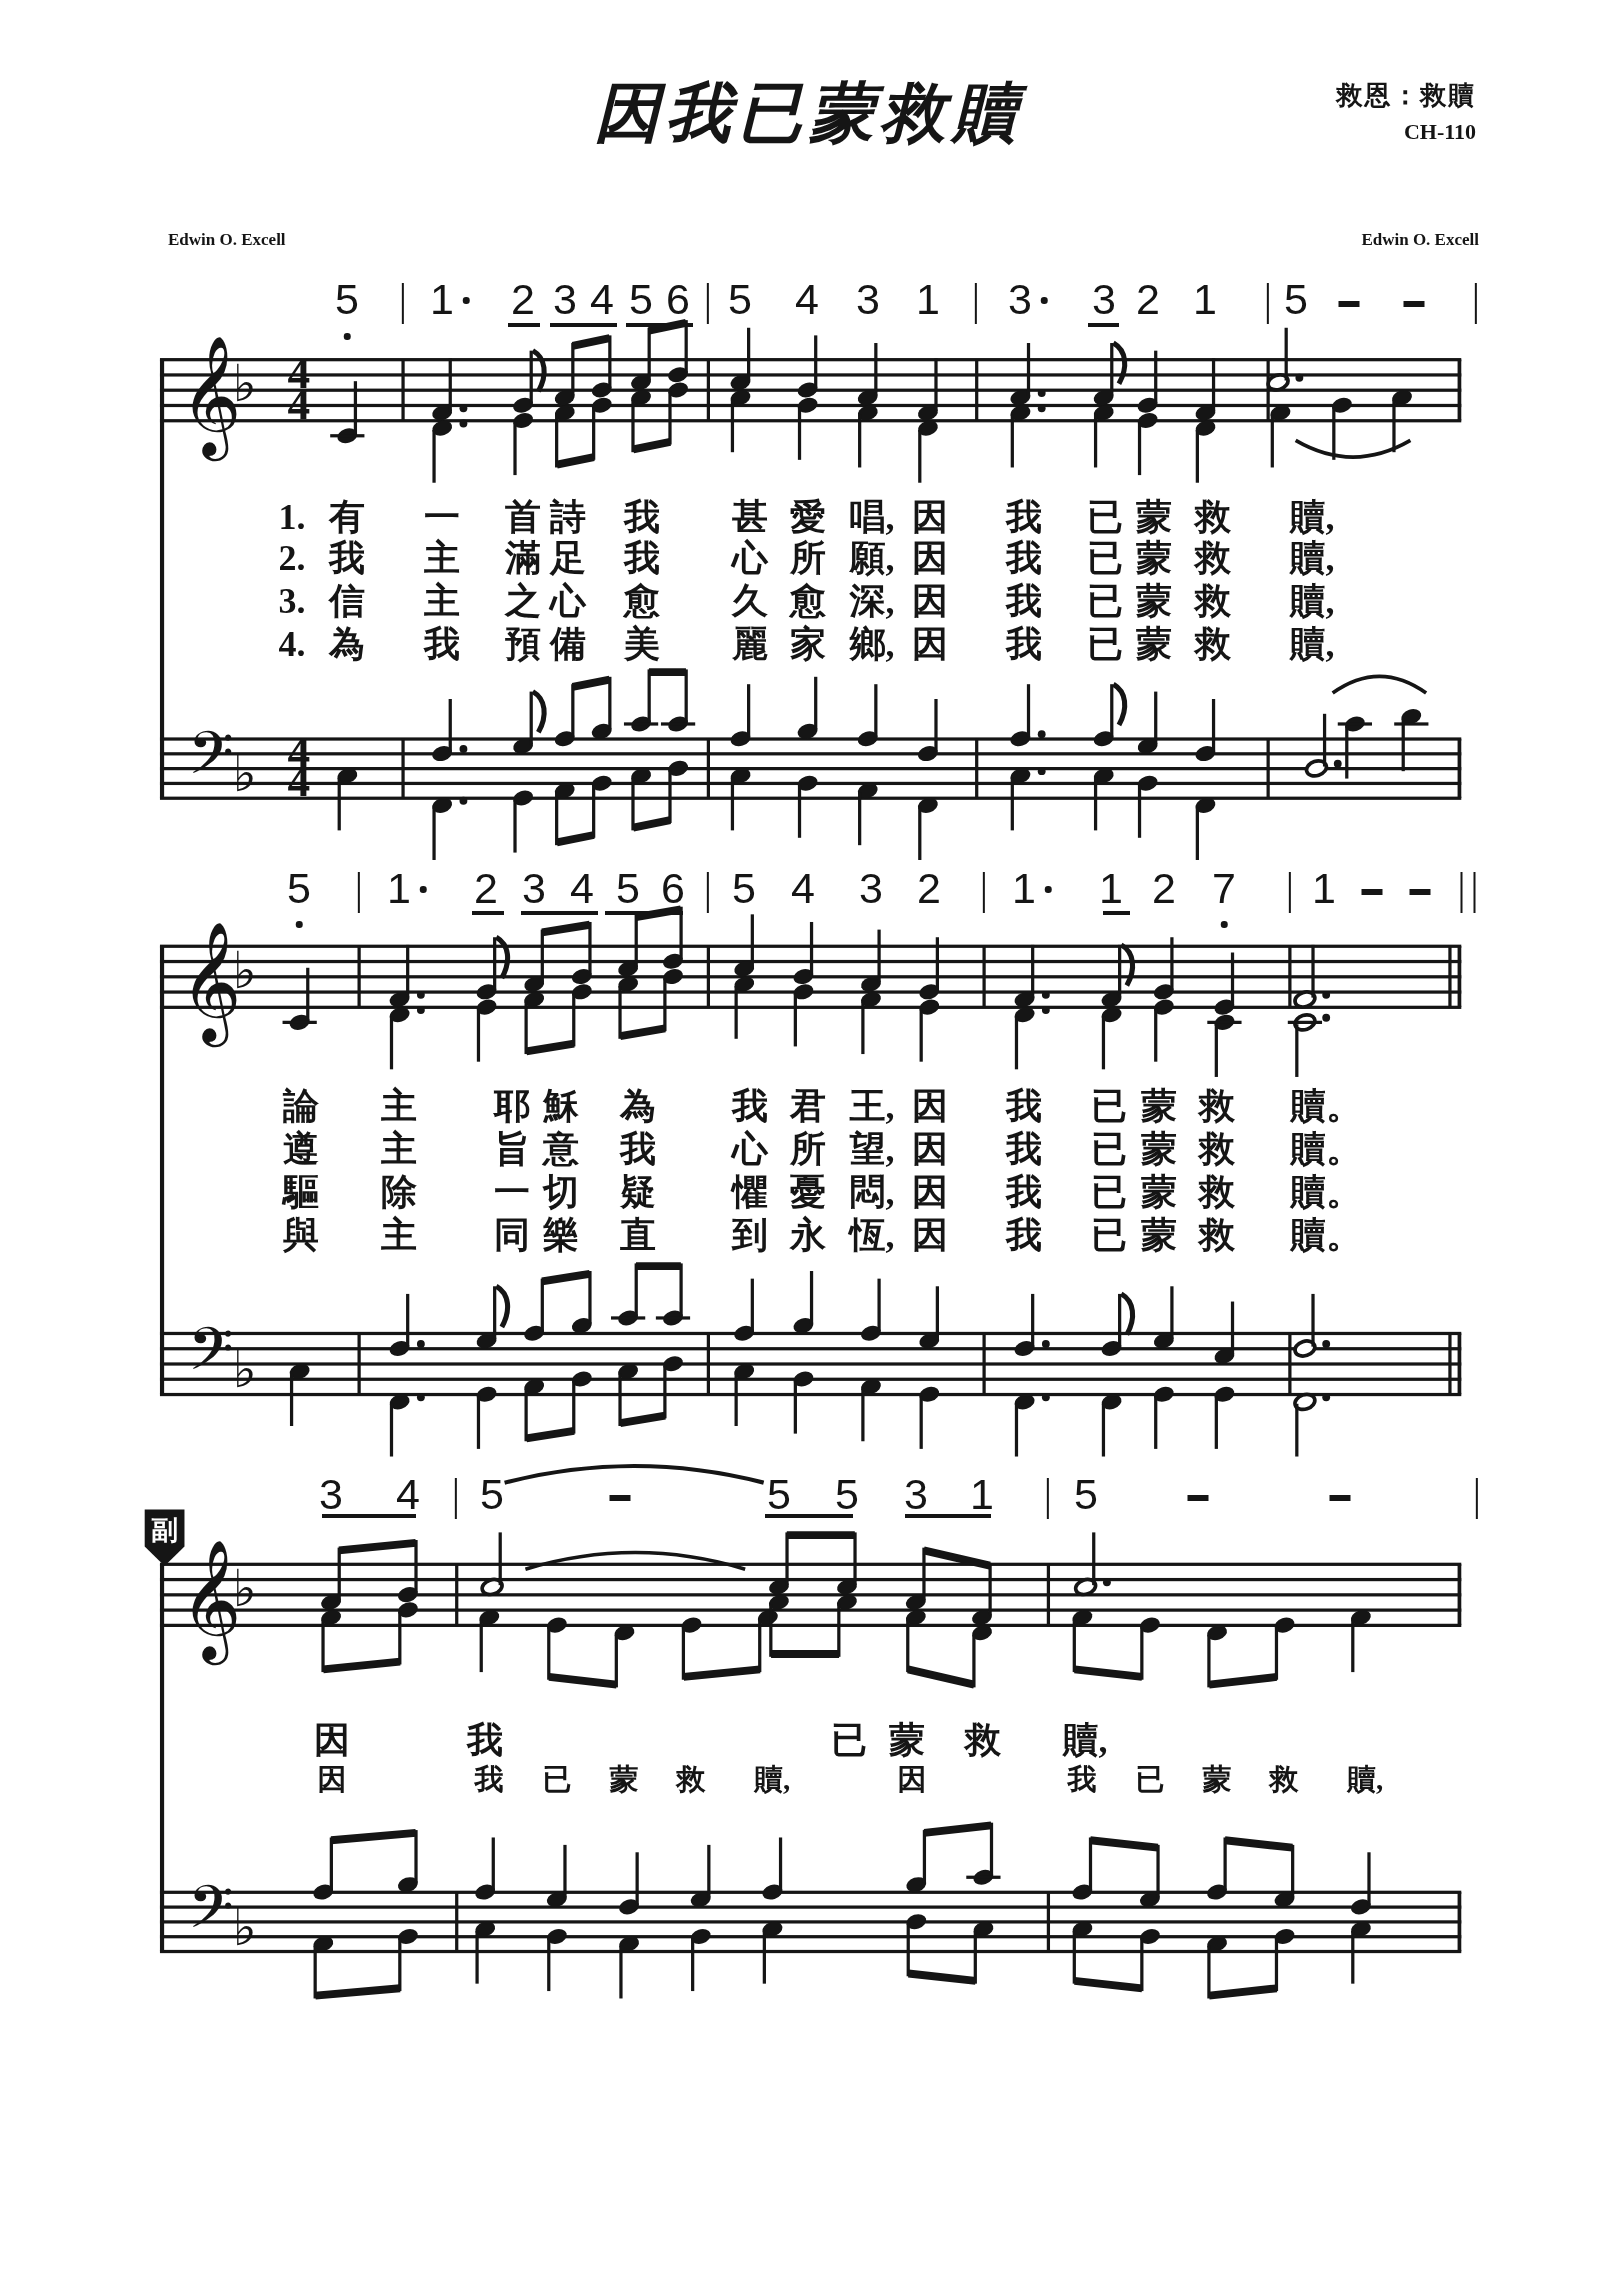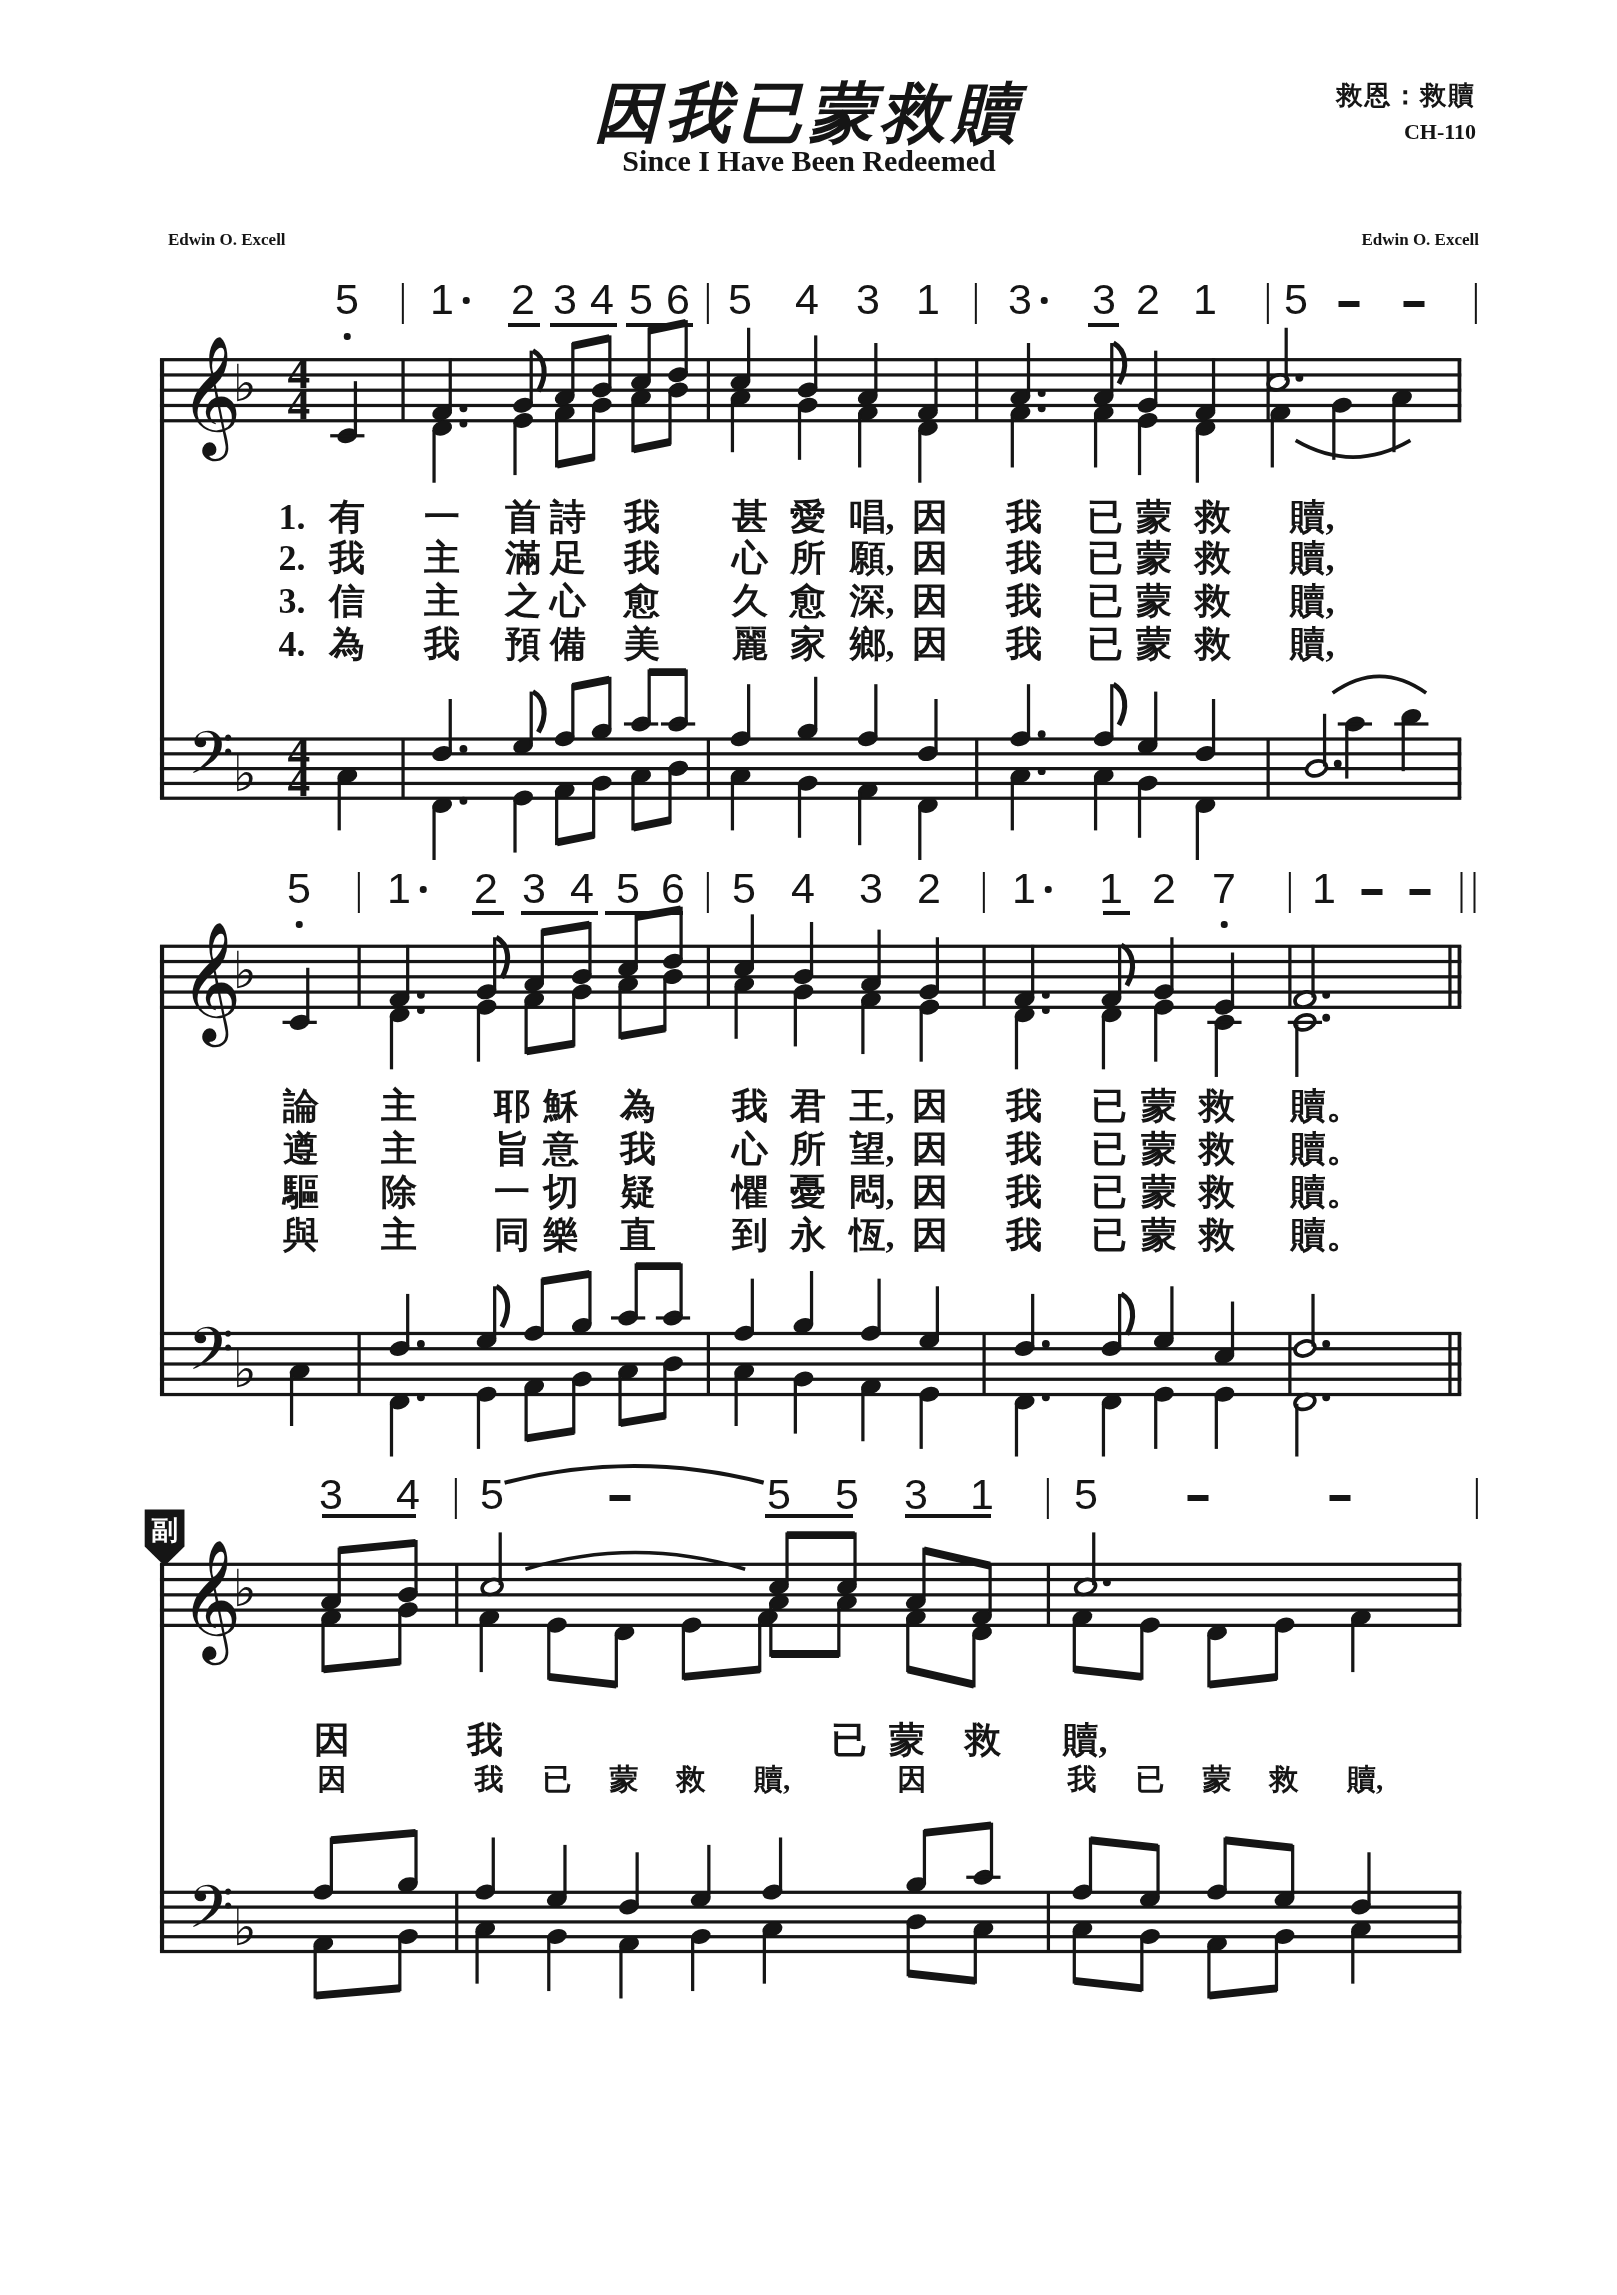--- a/index.html
+++ b/index.html
@@ -760,21 +760,20 @@
       </g>
       <rect x="345" y="777" width="9" height="948" fill="#151515"></rect>
       <rect x="345" y="2045" width="9" height="969" fill="#151515"></rect>
       <rect x="345" y="3381" width="9" height="837" fill="#151515"></rect>
       <path d="M 312 3263 h 86 v 80 l -43 42 l -43 -42 Z" fill="#151515"></path>
       <text x="355" y="3327" text-anchor="middle" fill="#ffffff" font-size="58" font-family="&quot;Liberation Sans&quot;, sans-serif" font-weight="700">副</text>
       <path d="M 1090 3205 Q 1370 3133 1650 3205" stroke="#151515" stroke-width="9" fill="none"></path>
     </svg>
 
   <div class="abs title-zh">因我已蒙救贖</div>
-  <div class="abs title-en">Since I Have Been Redeemed</div>
   <div class="abs meta">
     <span class="cat">救恩：救贖</span>
     <span class="cata">CH-110</span>
   </div>
   <div class="abs author l">Edwin O. Excell</div>
   <div class="abs author r">Edwin O. Excell</div>
 
   <div id="jianpu-root">
       <div>
         <div class="jp-num" style="top: 278px; left: 347px;">5</div>

